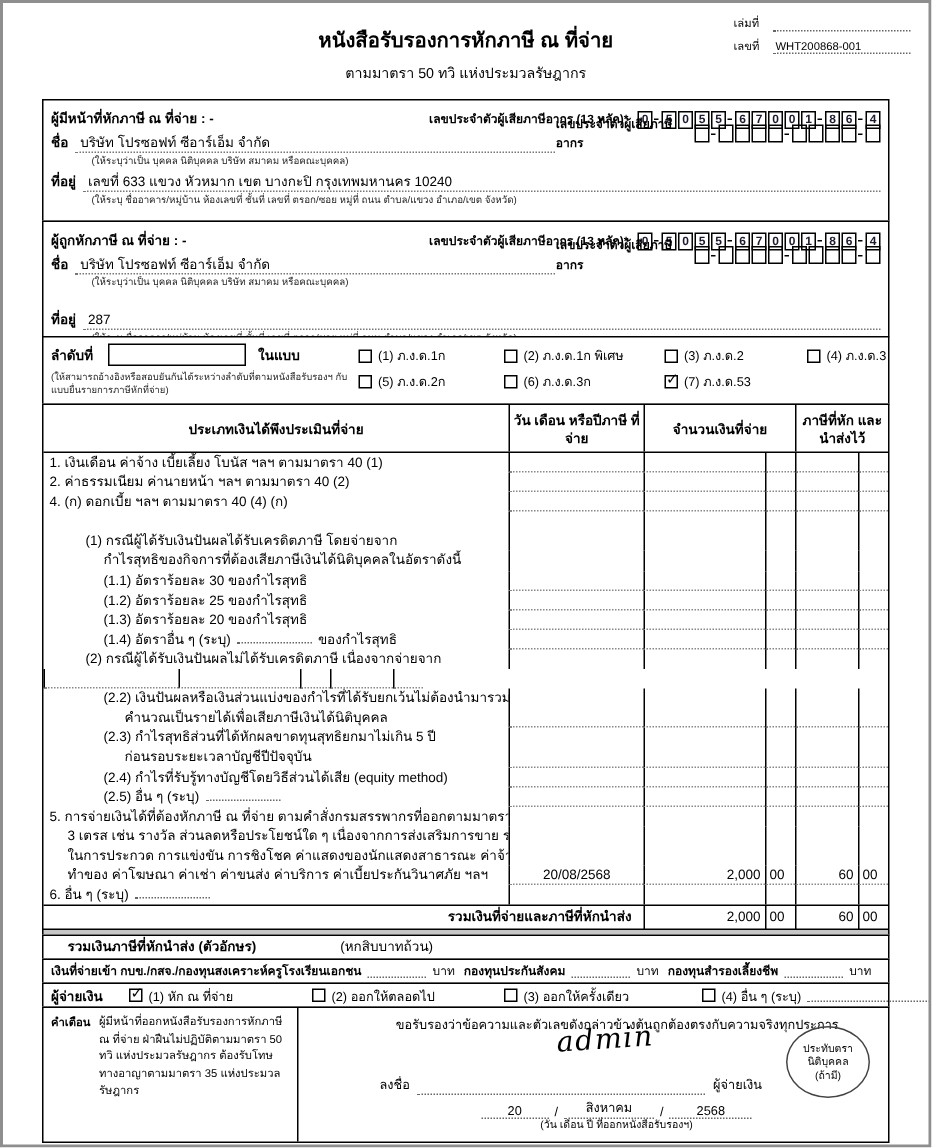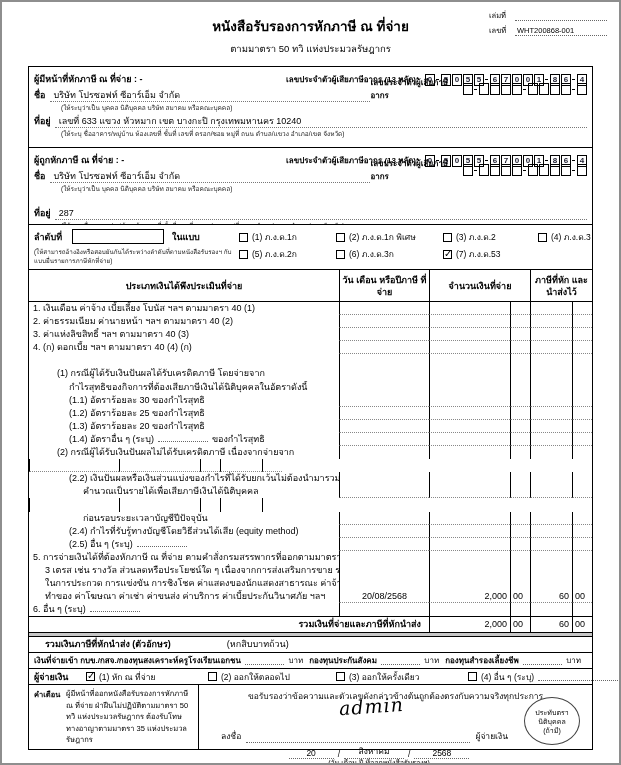--- a/index.html
+++ b/index.html
@@ -89,21 +89,21 @@
   .funds .ifill { margin:0 4px; }
   .funds .baht { margin-right:6px; }
 
   .ptype { height:17px; display:flex; align-items:center; padding:0 5px; }
   .ptype .fld { width:52px; }
   .ptopts { display:grid; grid-template-columns: 122px 128px 132px auto; flex:1; }
   .ptopts .ckitem { font-size:8.5px; }
   .ptopts .ifill { margin-left:4px; }
 
   
-  .footer { height:66px; display:flex; }
+  .footer { height:91px; display:flex;gap:32px; }
   .f-left { width:170px; border-right:1px solid #000; padding:3px 5px; display:flex; font-size:7.5px; }
   .f-warn-label { font-weight:bold; width:32px; flex:0 0 auto; }
   .f-warn-text { flex:1; line-height:11.5px; }
   .f-right { flex:1; position:relative; font-size:8.5px; }
   .cert { position:absolute; top:4px; left:0; right:0; text-align:center; }
   .sig { position:absolute; top:10px; left:140px; font-family:"DejaVu Serif","Liberation Serif",serif;
          font-style:italic; font-size:19px; transform:rotate(-4deg); letter-spacing:1px; }
   .signrow { position:absolute; top:44px; left:22px; right:84px; display:flex; align-items:flex-end; }
   .signrow .sfill { flex:1; border-bottom:1px dotted #666; height:10px; margin:0 5px; }
   .daterow { position:absolute; top:59px; left:40px; width:280px; display:flex; justify-content:center; align-items:flex-end; gap:4px; }
@@ -304,28 +304,20 @@
         </div>
         <div class="trow dot">
           <div class="c-desc" style="padding-left: 4px;"><span>2. ค่าธรรมเนียม ค่านายหน้า ฯลฯ ตามมาตรา 40 (2)</span></div>
           <div class="c-date rc"></div>
           <div class="c-amt rc"></div>
           <div class="c-st rc"></div>
           <div class="c-tax rc"></div>
           <div class="c-tst rc"></div>
         </div>
         <div class="trow dot">
-          <div class="c-desc" style="padding-left: 4px;"><span>3. ค่าแห่งลิขสิทธิ์ ฯลฯ ตามมาตรา 40 (3)</span></div>
-          <div class="c-date rc"></div>
-          <div class="c-amt rc"></div>
-          <div class="c-st rc"></div>
-          <div class="c-tax rc"></div>
-          <div class="c-tst rc"></div>
-        </div>
-        <div class="trow dot">
           <div class="c-desc" style="padding-left: 4px;"><span>4. (ก) ดอกเบี้ย ฯลฯ ตามมาตรา 40 (4) (ก)</span></div>
           <div class="c-date rc"></div>
           <div class="c-amt rc"></div>
           <div class="c-st rc"></div>
           <div class="c-tax rc"></div>
           <div class="c-tst rc"></div>
         </div>
         <div class="trow">
           <div class="c-desc" style="padding-left: 16px; margin-top: 12px;"><span>(ข) เงินปันผล เงินส่วนแบ่งกำไร ฯลฯ ตามมาตรา 40 (4) (ข)</span></div>
           <div class="c-date rc"></div>
@@ -407,20 +399,21 @@
         </div>
         <div class="trow dot">
           <div class="c-desc" style="padding-left: 54px;"><span>คำนวณเป็นรายได้เพื่อเสียภาษีเงินได้นิติบุคคล</span></div>
           <div class="c-date rc"></div>
           <div class="c-amt rc"></div>
           <div class="c-st rc"></div>
           <div class="c-tax rc"></div>
           <div class="c-tst rc"></div>
         </div>
         <div class="trow">
+          <div class="c-desc" style="padding-left: 40px;"><span>(2.3) กำไรสุทธิส่วนที่ได้หักผลขาดทุนสุทธิยกมาไม่เกิน 5 ปี</span></div>
           <div class="c-date rc"></div>
           <div class="c-amt rc"></div>
           <div class="c-st rc"></div>
           <div class="c-tax rc"></div>
           <div class="c-tst rc"></div>
         </div>
         <div class="trow dot">
           <div class="c-desc" style="padding-left: 54px;"><span>ก่อนรอบระยะเวลาบัญชีปีปัจจุบัน</span></div>
           <div class="c-date rc"></div>
           <div class="c-amt rc"></div>

